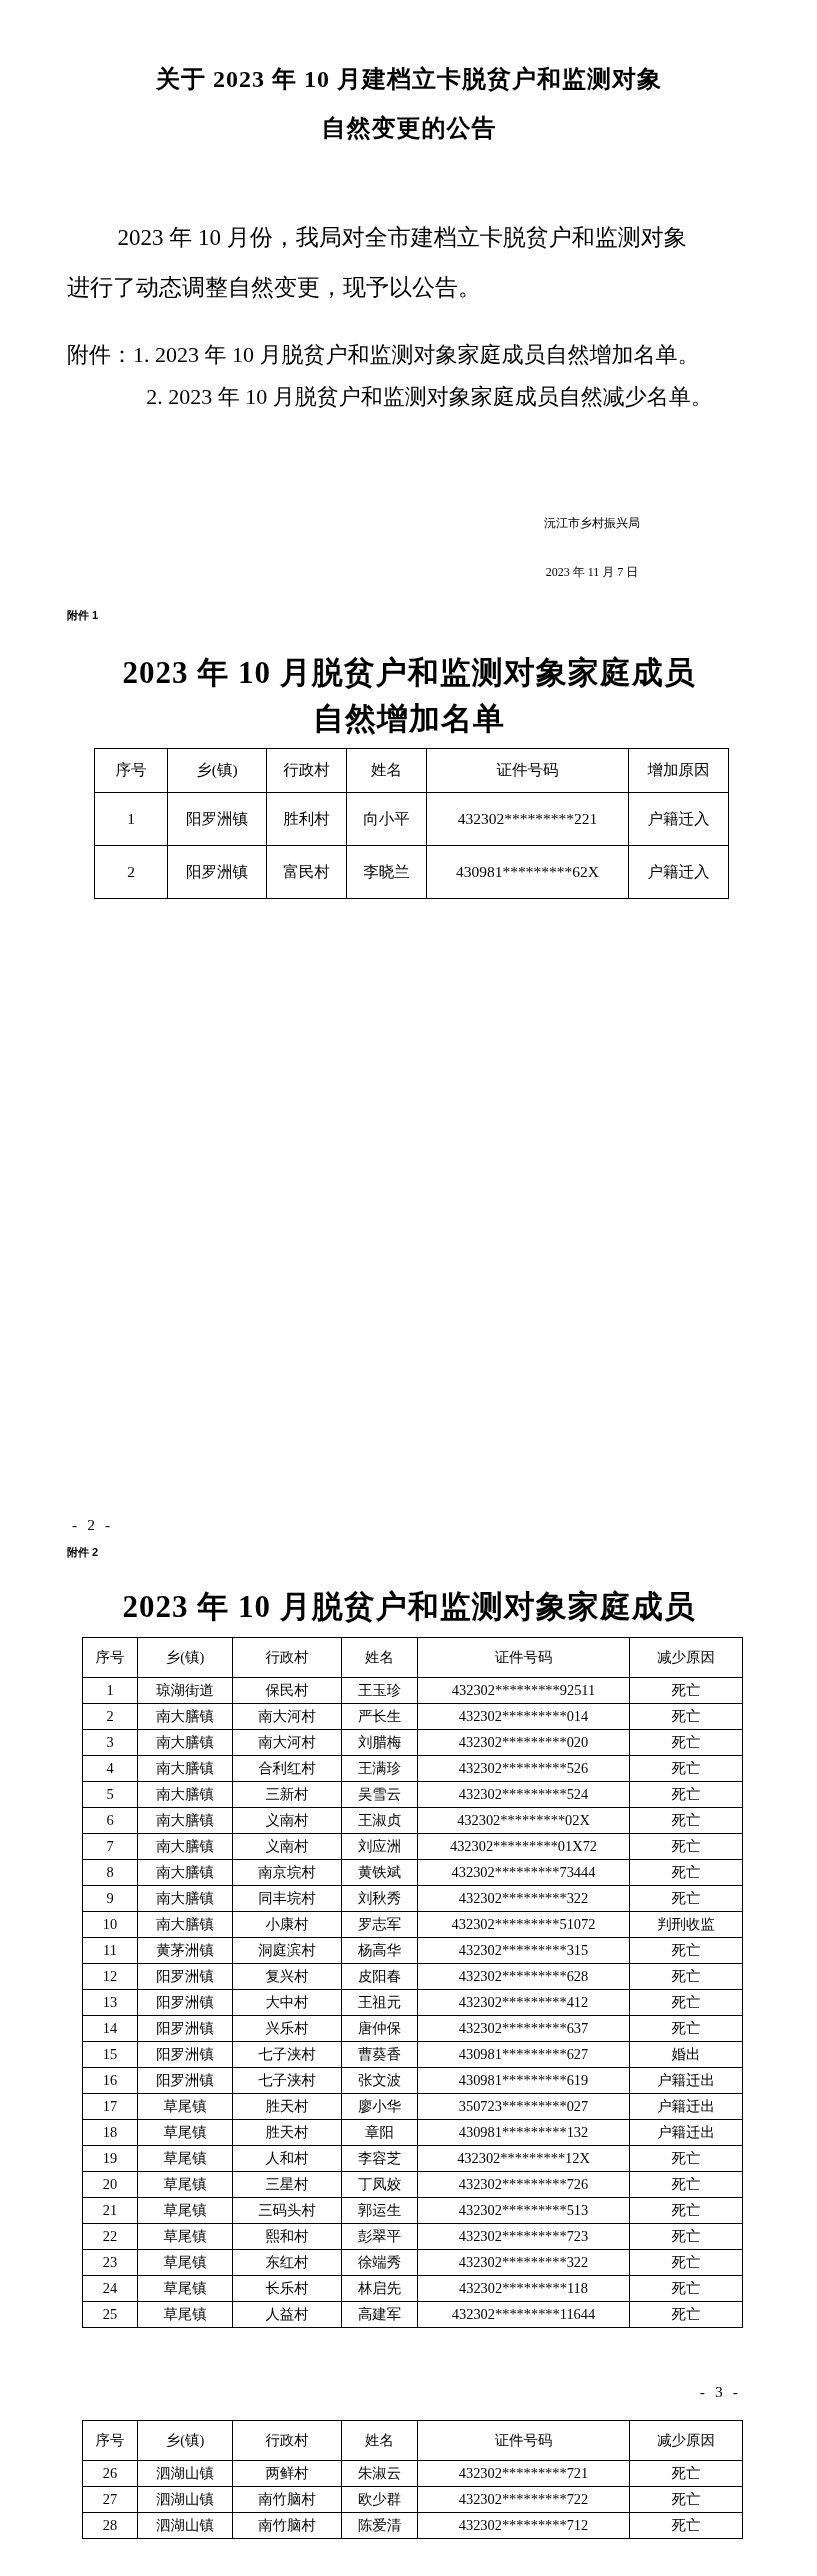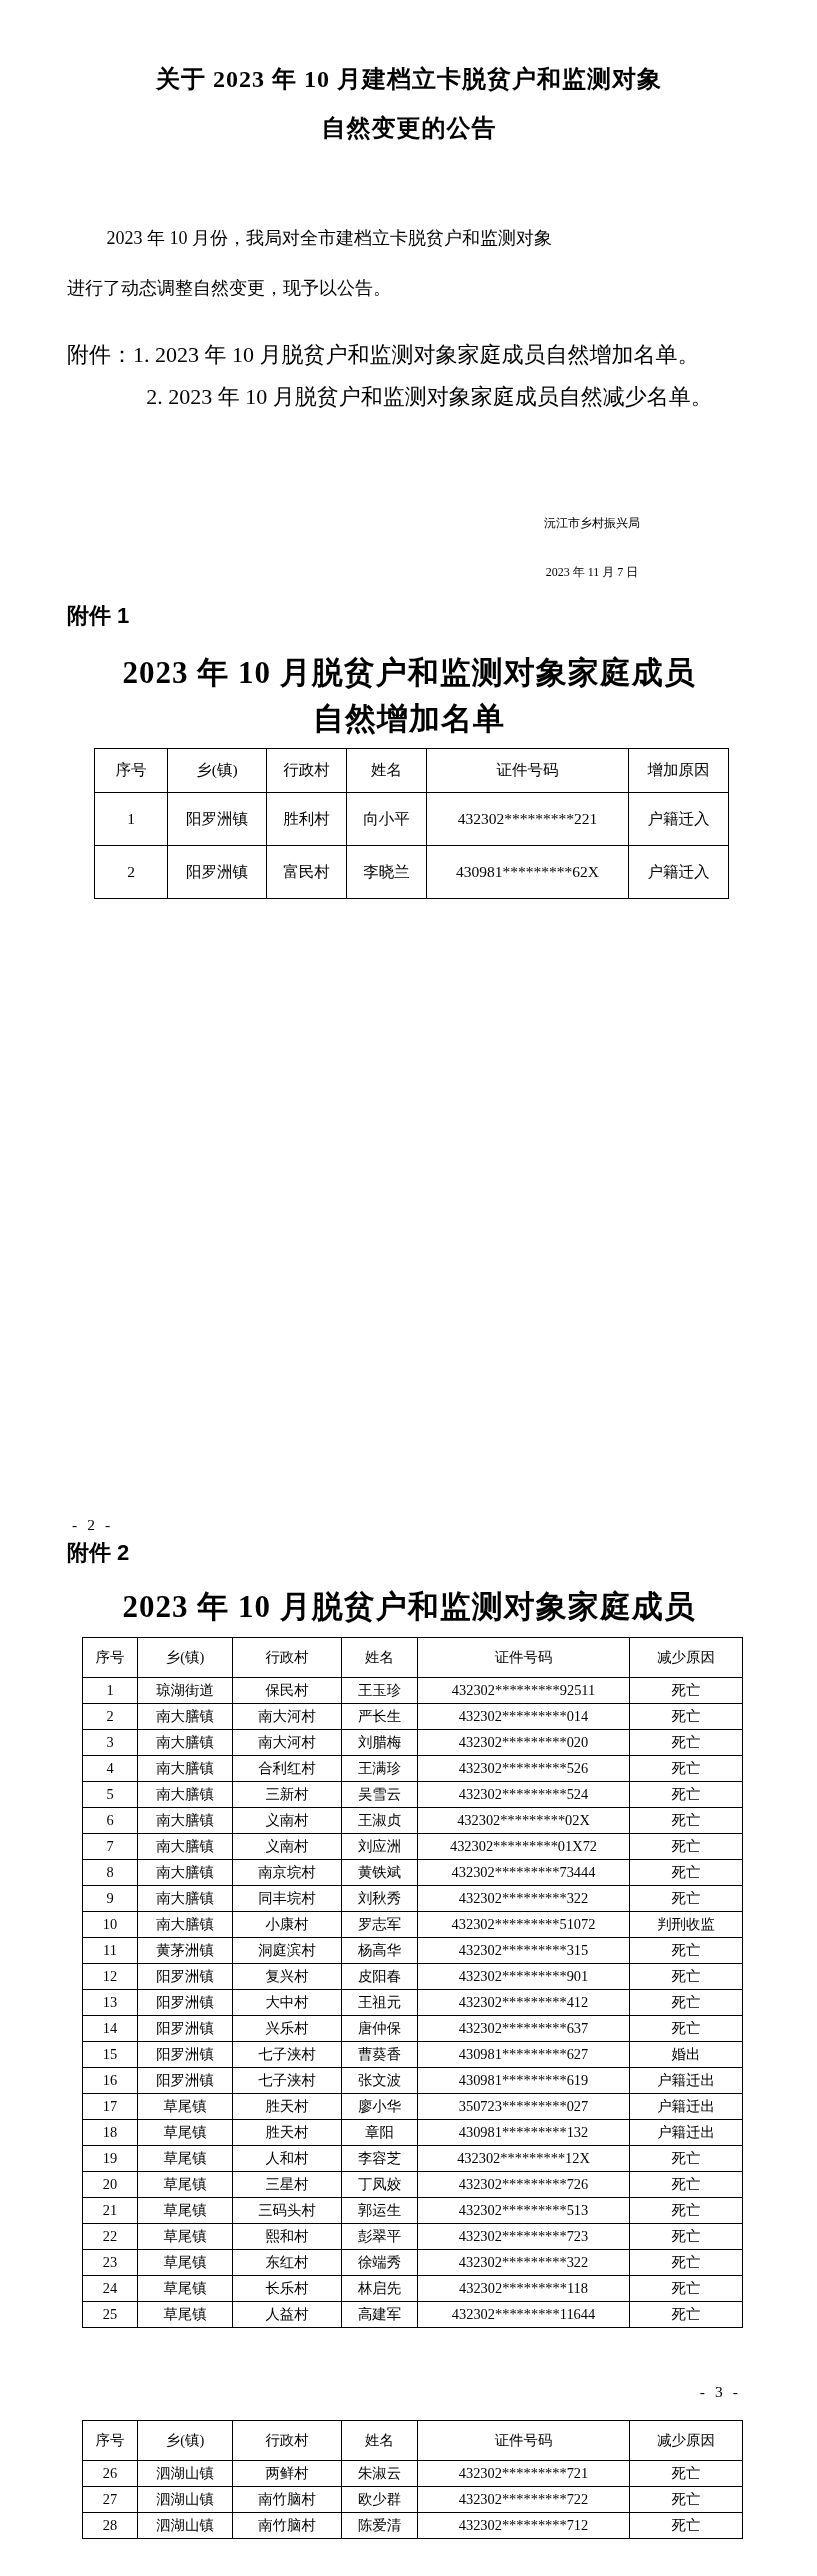--- a/index.html
+++ b/index.html
@@ -16,21 +16,21 @@
     padding-top: 55px;
     text-align: center;
     font-weight: bold;
     font-size: 24px;
     line-height: 49px;
     letter-spacing: 1px;
   }
 
   .body-para {
     margin: 60px 66px 0 67px;
-    font-size: 18px;
+    font-size: 23px;
     line-height: 50px;
   }
   .para-line.indent { text-indent: 2.2em; }
 
   .attach-list {
     margin: 20.6px 66px 0 67px;
     font-size: 22px;
     line-height: 42px;
   }
   .attach-line2 { padding-left: 3.6em; }
@@ -44,21 +44,21 @@
     text-align: center;
     font-size: 12px;
   }
   .signature .sig-issuer { line-height: 26px; }
   .signature .sig-date { margin-top: 23px; line-height: 26px; }
 
   .att-label {
     margin: 19.6px 0 0 67px;
     font-family: "Liberation Sans", "DejaVu Sans", sans-serif;
     font-weight: bold;
-    font-size: 22px;
+    font-size: 11px;
     line-height: 23px;
   }
 
   .att-title {
     margin-top: 23px;
     text-align: center;
     font-weight: bold;
     font-size: 31px;
     line-height: 46px;
     letter-spacing: 1px;
@@ -289,21 +289,21 @@
           <td>洞庭滨村</td>
           <td>杨高华</td>
           <td>432302*********315</td>
           <td>死亡</td>
         </tr>
         <tr>
           <td>12</td>
           <td>阳罗洲镇</td>
           <td>复兴村</td>
           <td>皮阳春</td>
-          <td>432302*********901</td>
+          <td>432302*********628</td>
           <td>死亡</td>
         </tr>
         <tr>
           <td>13</td>
           <td>阳罗洲镇</td>
           <td>大中村</td>
           <td>王祖元</td>
           <td>432302*********412</td>
           <td>死亡</td>
         </tr>

